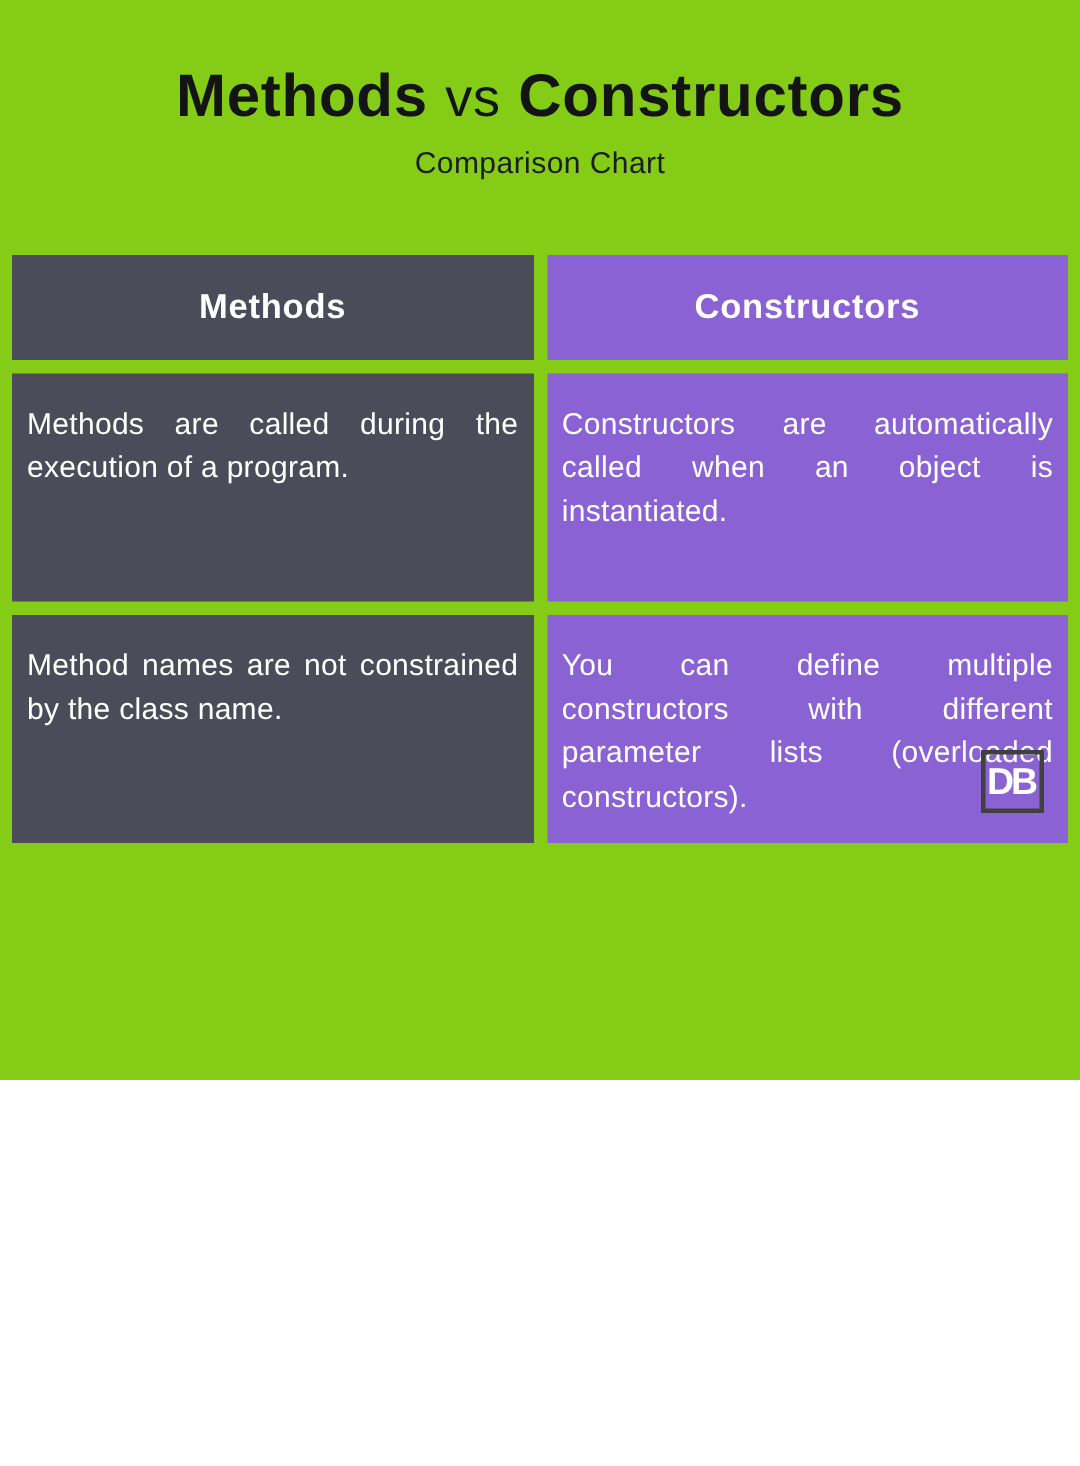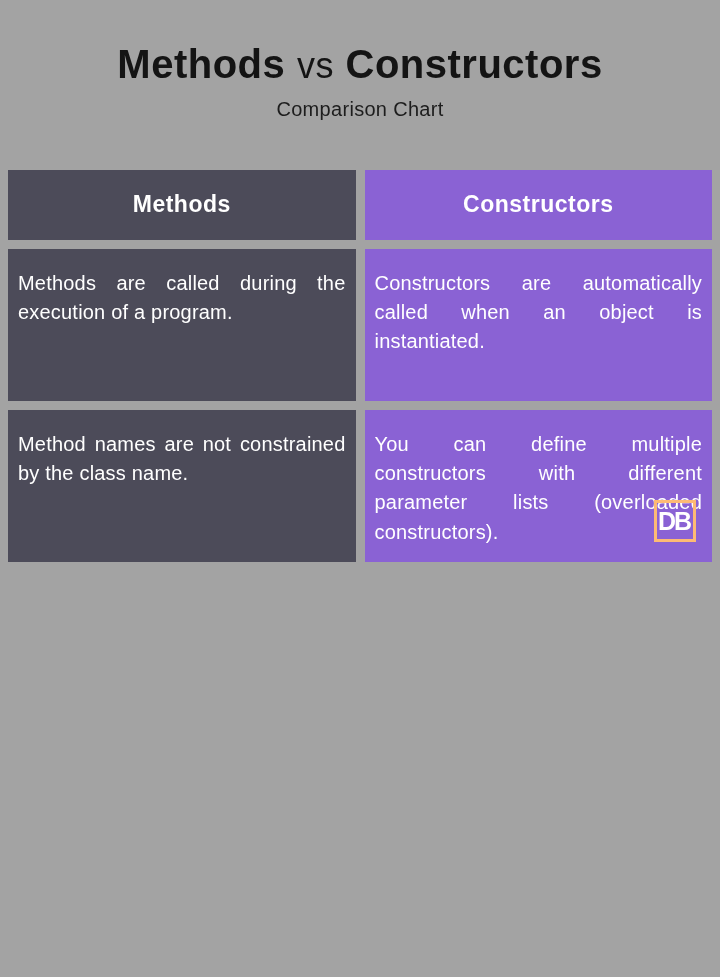--- a/index.html
+++ b/index.html
@@ -5,22 +5,22 @@
   * { box-sizing: border-box; }
   html, body {
     margin: 0;
     padding: 0;
     background: #ffffff;
     font-family: "Liberation Sans", sans-serif;
   }
   .page {
     position: relative;
     width: 720px;
-    height: 977px;
-    background: #a3a3a3;
+    height: 720px;
+    background: #84cc16;
     overflow: hidden;
   }
   .title-block {
     padding-top: 42px;
     text-align: center;
     color: #141414;
   }
   .main-title {
     font-size: 40px;
     line-height: 1.1;
@@ -73,21 +73,21 @@
     right: 16px;
     bottom: 20px;
     display: flex;
     align-items: center;
     gap: 7px;
     color: #ffffff;
   }
   .logo-box {
     width: 42px;
     height: 42px;
-    border: 3px solid #fdba74;
+    border: 3px solid #404040;
     display: flex;
     align-items: center;
     justify-content: center;
     font-size: 25px;
     font-weight: 700;
     letter-spacing: -2px;
     padding-right: 2px;
   }
   .logo-text { display: flex; flex-direction: column; justify-content: center; }
   .logo-line1 { font-size: 21px; font-weight: 700; line-height: 1.0; letter-spacing: 0.2px; }

